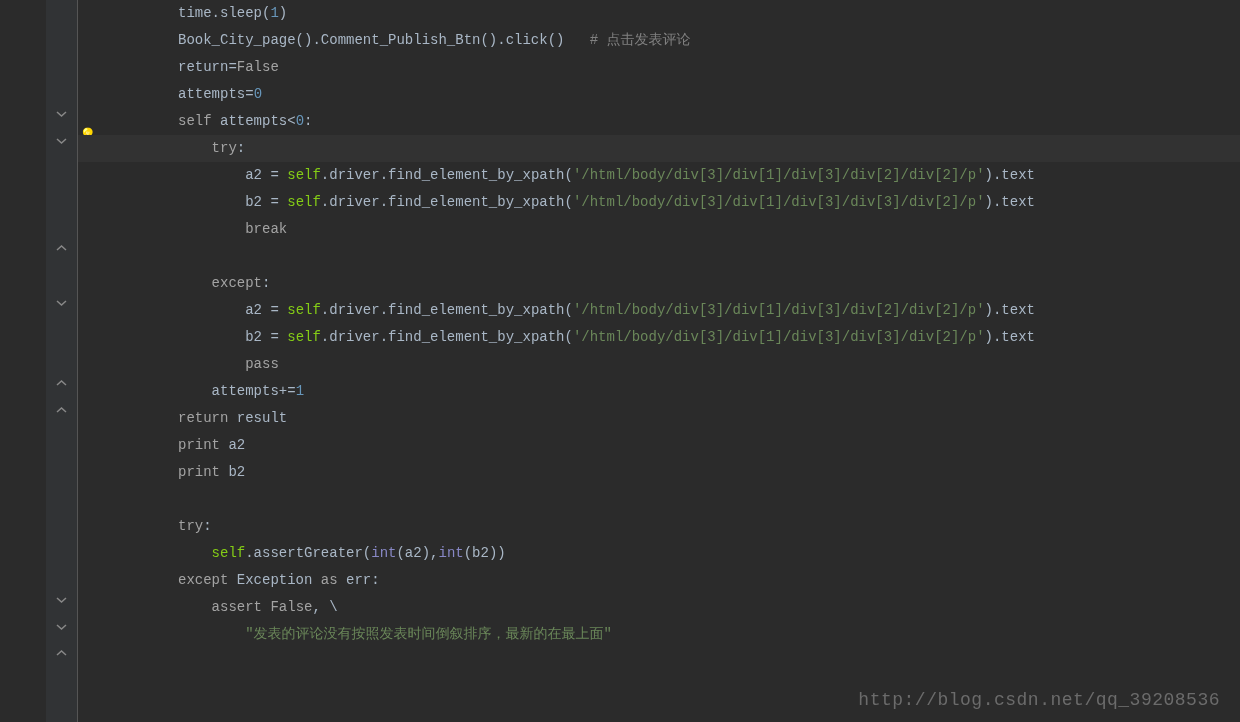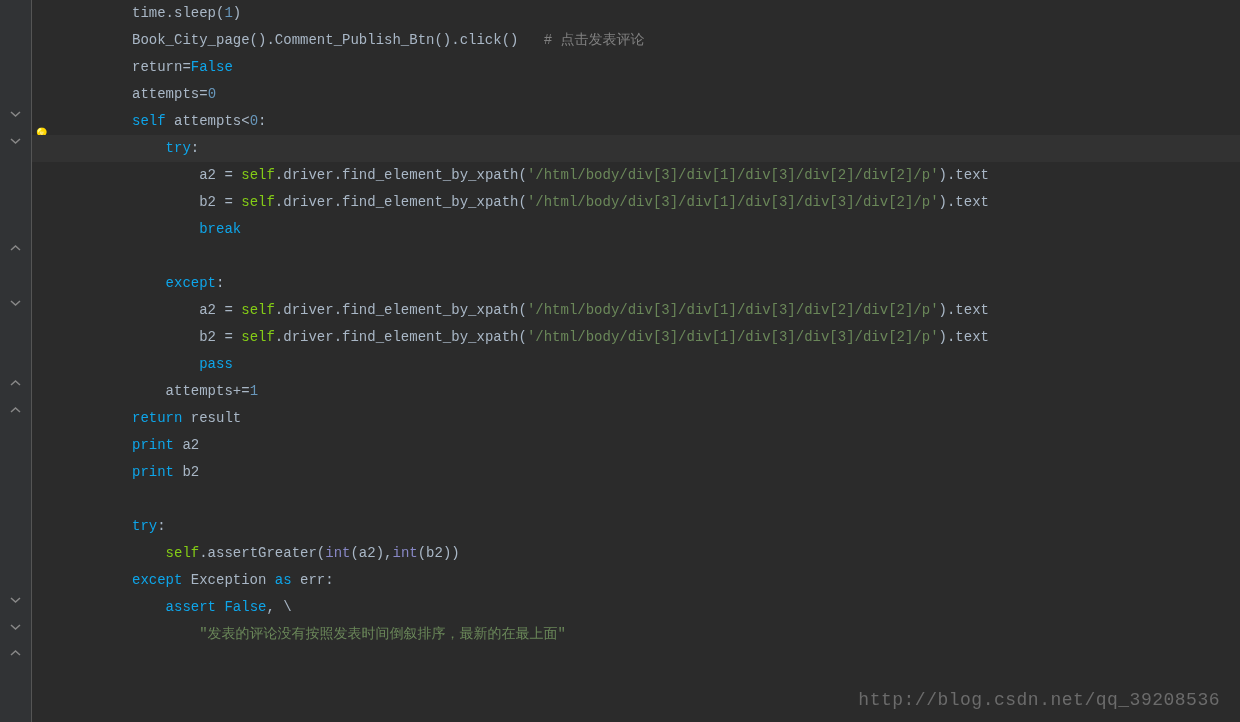--- a/index.html
+++ b/index.html
@@ -13,20 +13,21 @@
       font-size: 14px;
       color: #a9b7c6;
       width: 1240px;
       height: 722px;
       overflow: hidden;
       position: relative;
     }
     .editor-container {
       display: flex;
       height: 100%;
+      margin-left: 46px;
     }
     .gutter {
       width: 32px;
       background: #313335;
       border-right: 1px solid #555;
       position: relative;
       flex-shrink: 0;
     }
     .gutter-icon {
       position: absolute;
@@ -55,21 +56,21 @@
       position: relative;
     }
     .code-line {
       height: 27px;
       white-space: pre;
       padding-left: 100px;
     }
     .highlight-line {
       background: #323232;
     }
-    .kw { color: #0ea5e9; }
+    .kw { color: #a3a3a3; }
     .self { color: #84cc16; }
     .str { color: #6a8759; }
     .num { color: #6897bb; }
     .builtin { color: #8888c6; }
     .comment { color: #808080; }
     .ident { color: #a9b7c6; }
     .watermark {
       position: absolute;
       bottom: 12px;
       right: 20px;

